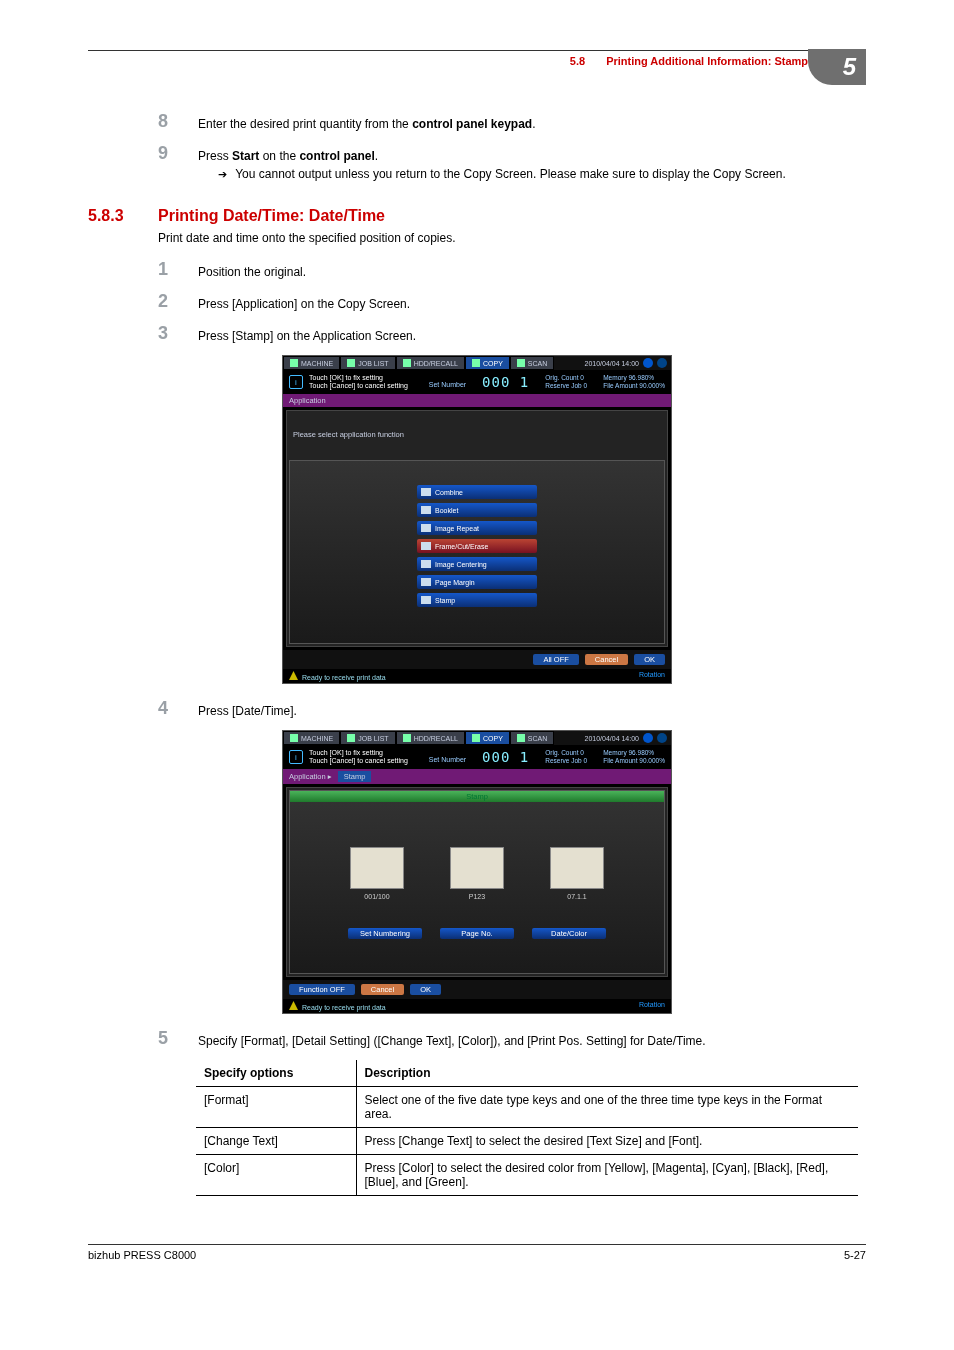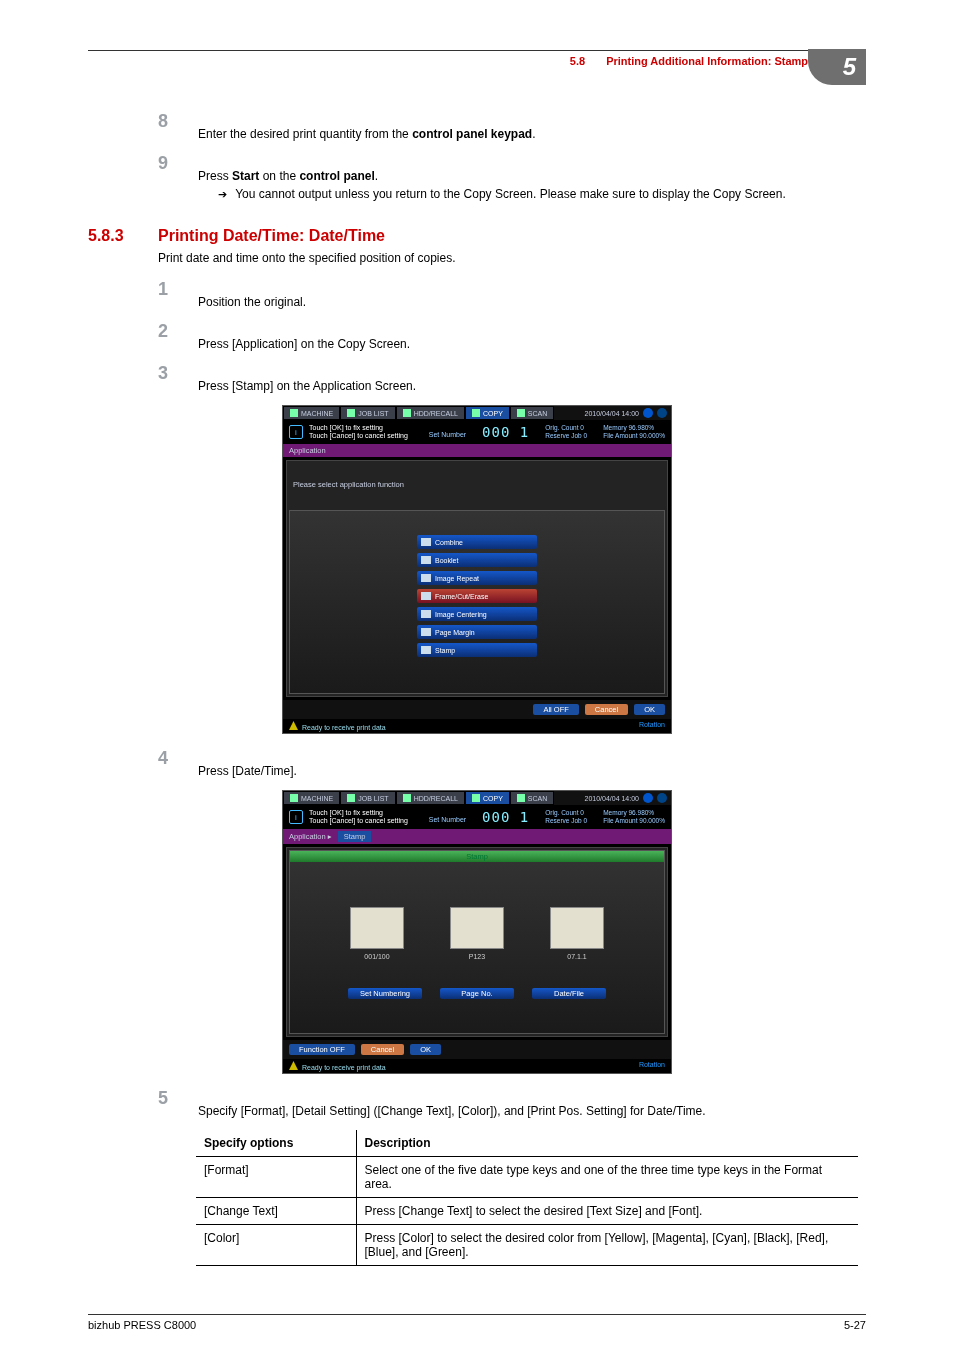--- a/index.html
+++ b/index.html
@@ -22,21 +22,21 @@
   .corner-box {
     width: 58px; height: 36px; background: #6f6f6f; color: #fff;
     font-size: 24px; font-style: italic; font-weight: bold;
     display: flex; align-items: center; justify-content: flex-end;
     padding-right: 10px; border-bottom-left-radius: 24px;
     position: relative; top: -6px;
   }
   .content { margin: 20px 88px 0 88px; }
   .step-row { display: flex; margin: 0 0 10px 70px; }
   .step-num { width: 40px; font-size: 18px; font-weight: bold; color: #9aa0a6; font-style: normal; }
-  .step-body { flex: 1; font-size: 12px; line-height: 1.5; color: #000; padding-top:4px;margin-top:10px;}
+  .step-body { flex: 1; font-size: 12px; line-height: 1.5; color: #000; padding-top:4px;}
   .step-body b { font-weight: bold; }
   .arrow-line { margin-left: 20px; }
   .arrow-line::before { content: "\2794"; margin-right: 8px; font-size: 11px; }
   .sub-heading-row { display: flex; margin: 24px 0 6px 0; }
   .sub-num { width: 70px; font-size: 16px; font-weight: bold; color: #c00; }
   .sub-title { font-size: 16px; font-weight: bold; color: #c00; }
   .intro { margin: 6px 0 14px 70px; font-size: 12px; }
   .shot-wrap { display:flex; justify-content:center; margin: 6px 0 14px 0;}
   
   .shot { width: 390px; background:#000; border:1px solid #555; font-size:8px; color:#fff; }
@@ -312,21 +312,21 @@
                   <div class="cl">P123</div>
                 </div>
                 <div class="card">
                   <div class="sq"></div>
                   <div class="cl">07.1.1</div>
                 </div>
               </div>
             <div class="cbtns" id="stamp-cbtns">
                 <div class="cbtn">Set Numbering</div>
                 <div class="cbtn">Page No.</div>
-                <div class="cbtn">Date/File</div>
+                <div class="cbtn">Date/Color</div>
               </div>
           </div>
         </div>
         <div class="bot-row2">
           <div class="bbtn off">Function OFF</div>
           <div class="bbtn cancel">Cancel</div>
           <div class="bbtn ok">OK</div>
         </div>
         <div class="status-row">
           <span><span class="warn"></span><span>Ready to receive print data</span></span>

